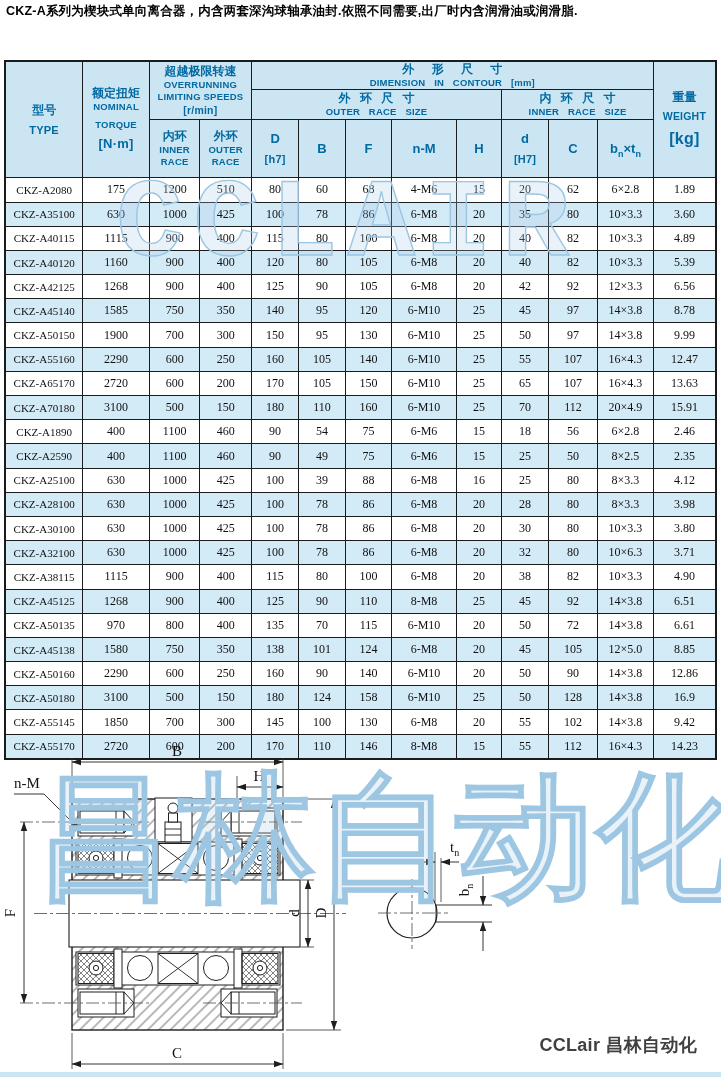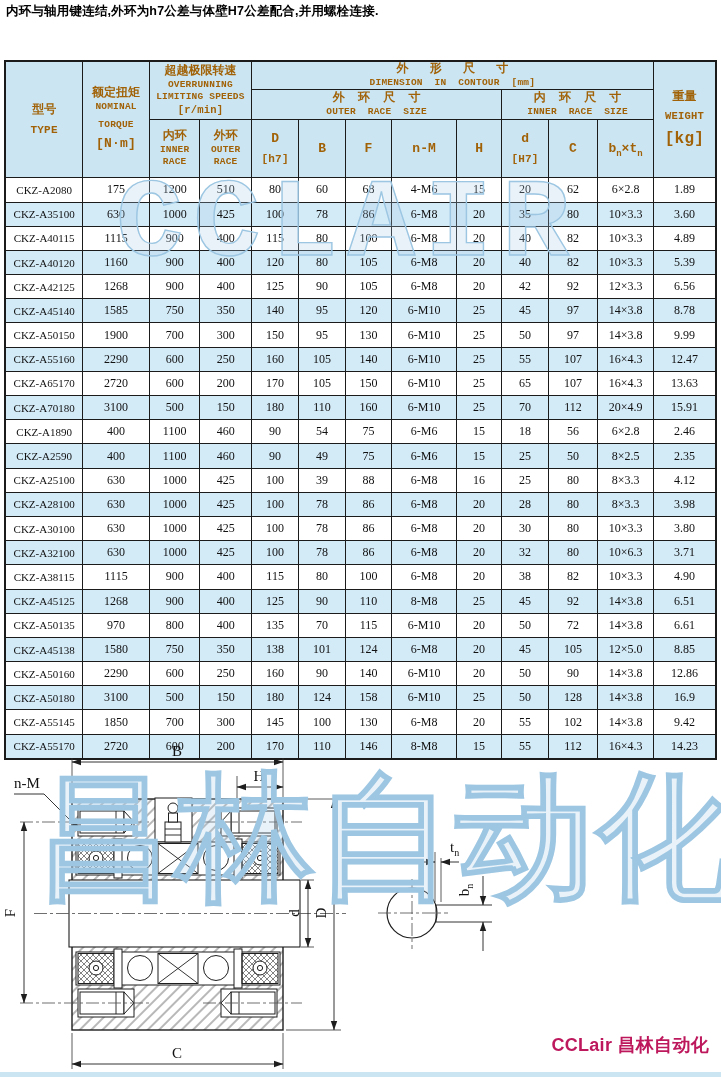--- a/index.html
+++ b/index.html
@@ -10,21 +10,21 @@
   
   .intro{position:absolute;top:3px;left:6px;right:4px;color:#000;
     font-size:12.5px;line-height:1.42;font-weight:600;letter-spacing:.2px}
   .intro div{white-space:nowrap}
   
   table.spec{position:absolute;top:60px;left:4px;width:713px;
     border-collapse:collapse;table-layout:fixed;background:#fff;
     border:2px solid var(--border,#1b1b1b)}
   .spec th,.spec td{border:1px solid var(--border,#1b1b1b);text-align:center;
     vertical-align:middle;padding:0;overflow:hidden}
-  .spec thead th{background:var(--header-bg,#cbe5f3);font-family:Liberation Mono, monospace;color:#a16207}
+  .spec thead th{background:var(--header-bg,#cbe5f3);font-family:Liberation Sans, sans-serif;color:#0369a1}
   .spec thead tr.h1{height:28px}
   .spec thead tr.h2{height:30px}
   .spec thead tr.h3{height:58px}
   .cn{display:block;font-size:12px;font-weight:bold;line-height:1.25;word-spacing:4px}
   .en{display:block;font-size:9.5px;font-weight:bold;line-height:1.3;letter-spacing:.2px}
   .en.sp{word-spacing:6px}
   .gap{margin-top:5px}
   .sym{display:block;font-size:13px;font-weight:bold;line-height:1.2}
   .sub-sym{font-size:13px;font-weight:bold}
   .sub-sym sub{font-size:9px}
@@ -42,30 +42,30 @@
   
   svg.draw{position:absolute;top:742px;left:0}
   .dl{stroke:#1e1e1e;stroke-width:.9;fill:none}
   .ext{stroke:#333;stroke-width:.8;fill:none}
   .cl{stroke:#555;stroke-width:.85;fill:none;stroke-dasharray:13 3 3 3}
   .oln{stroke:#1e1e1e;stroke-width:1;fill:#fff}
   .tl{stroke:#1e1e1e;stroke-width:.9}
   .dt,.dtm{font-family:"Liberation Serif",serif;font-size:15px;fill:#111}
   .dtm{text-anchor:middle}
   
-  .logo{position:absolute;top:1033px;right:12px;font-size:18px;font-weight:bold;
-    color:#be185d;letter-spacing:.3px}
+  .logo{position:absolute;top:1033px;right:24px;font-size:18px;font-weight:bold;
+    color:#404040;letter-spacing:.3px}
   .bottom-strip{position:absolute;left:0;bottom:0;width:721px;height:5px;
     background:var(--header-bg,#cbe5f3)}
 </style>
 </head>
 <body>
 
 <div class="intro">
-  <div>内环与轴用键连结,外环为h7公差与体壁H7公差配合,并用螺栓连接.</div>
+  <div>CKZ-A系列为楔块式单向离合器，内含两套深沟球轴承油封.依照不同需要,出厂时内含润滑油或润滑脂.</div>
 </div>
 
 <table class="spec">
   <colgroup>
     <col style="width:77px">
       <col style="width:66px">
       <col style="width:50px">
       <col style="width:51px">
     <col style="width:47px">
       <col style="width:46px">

